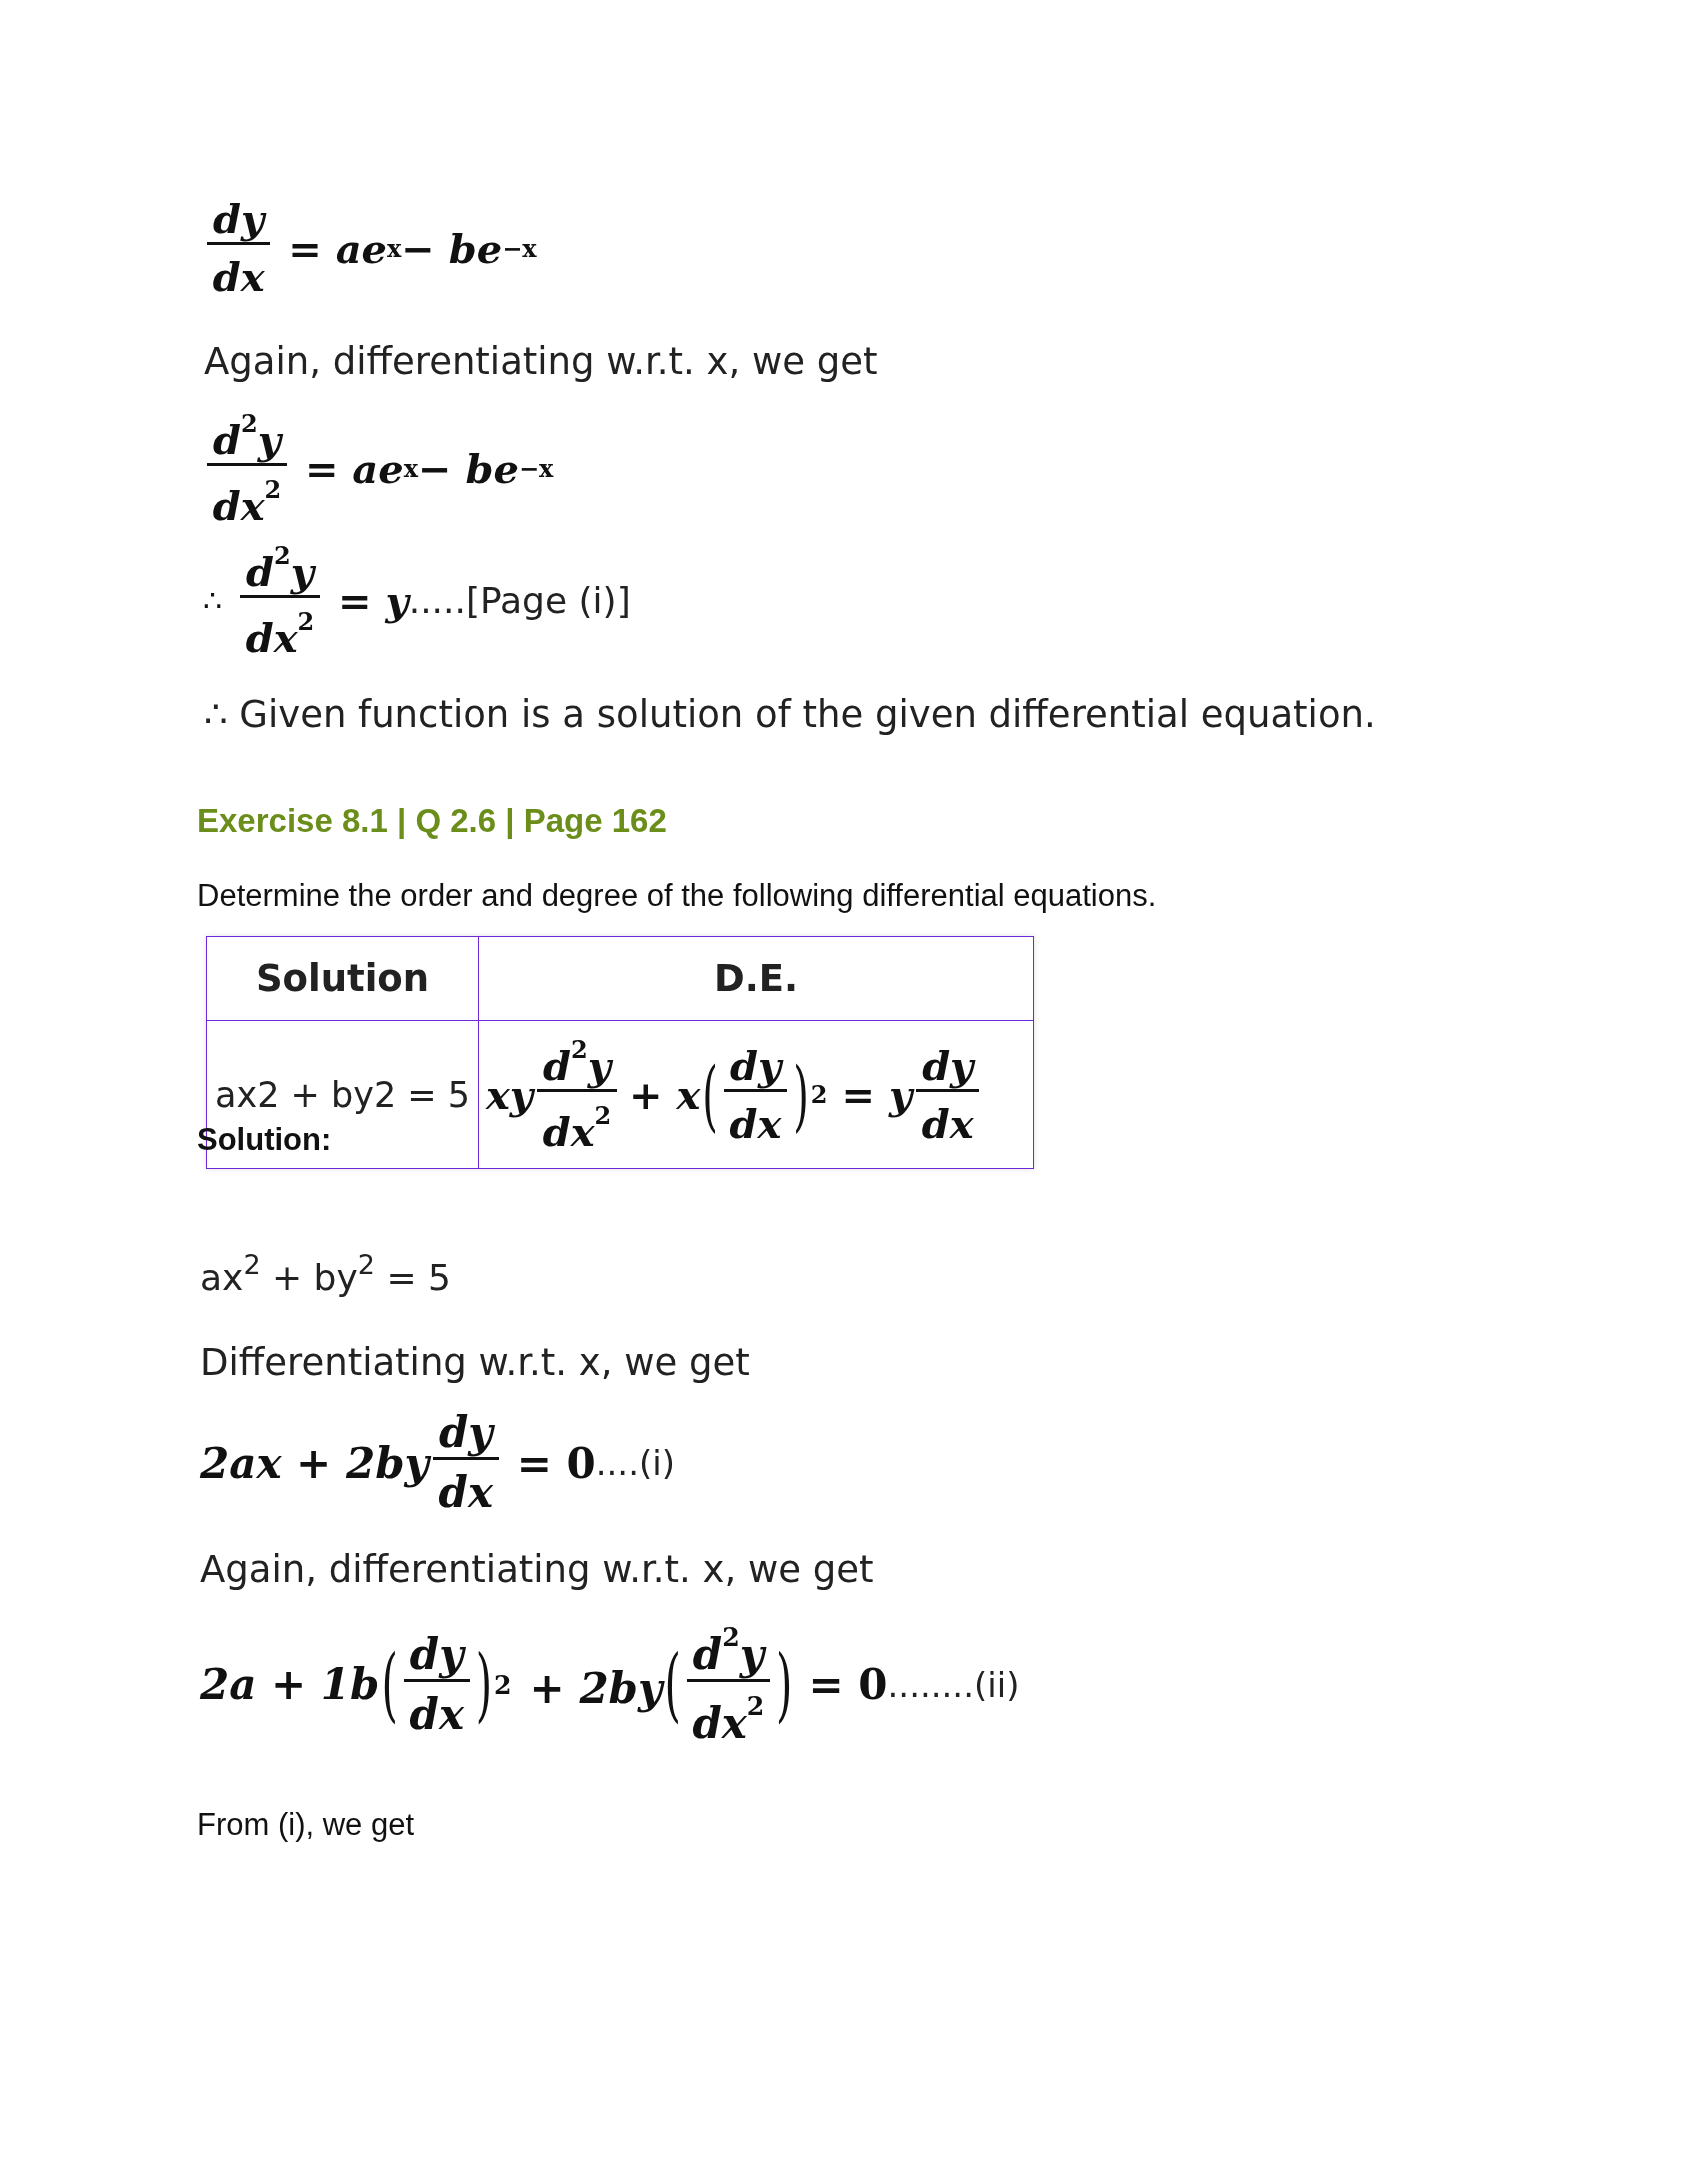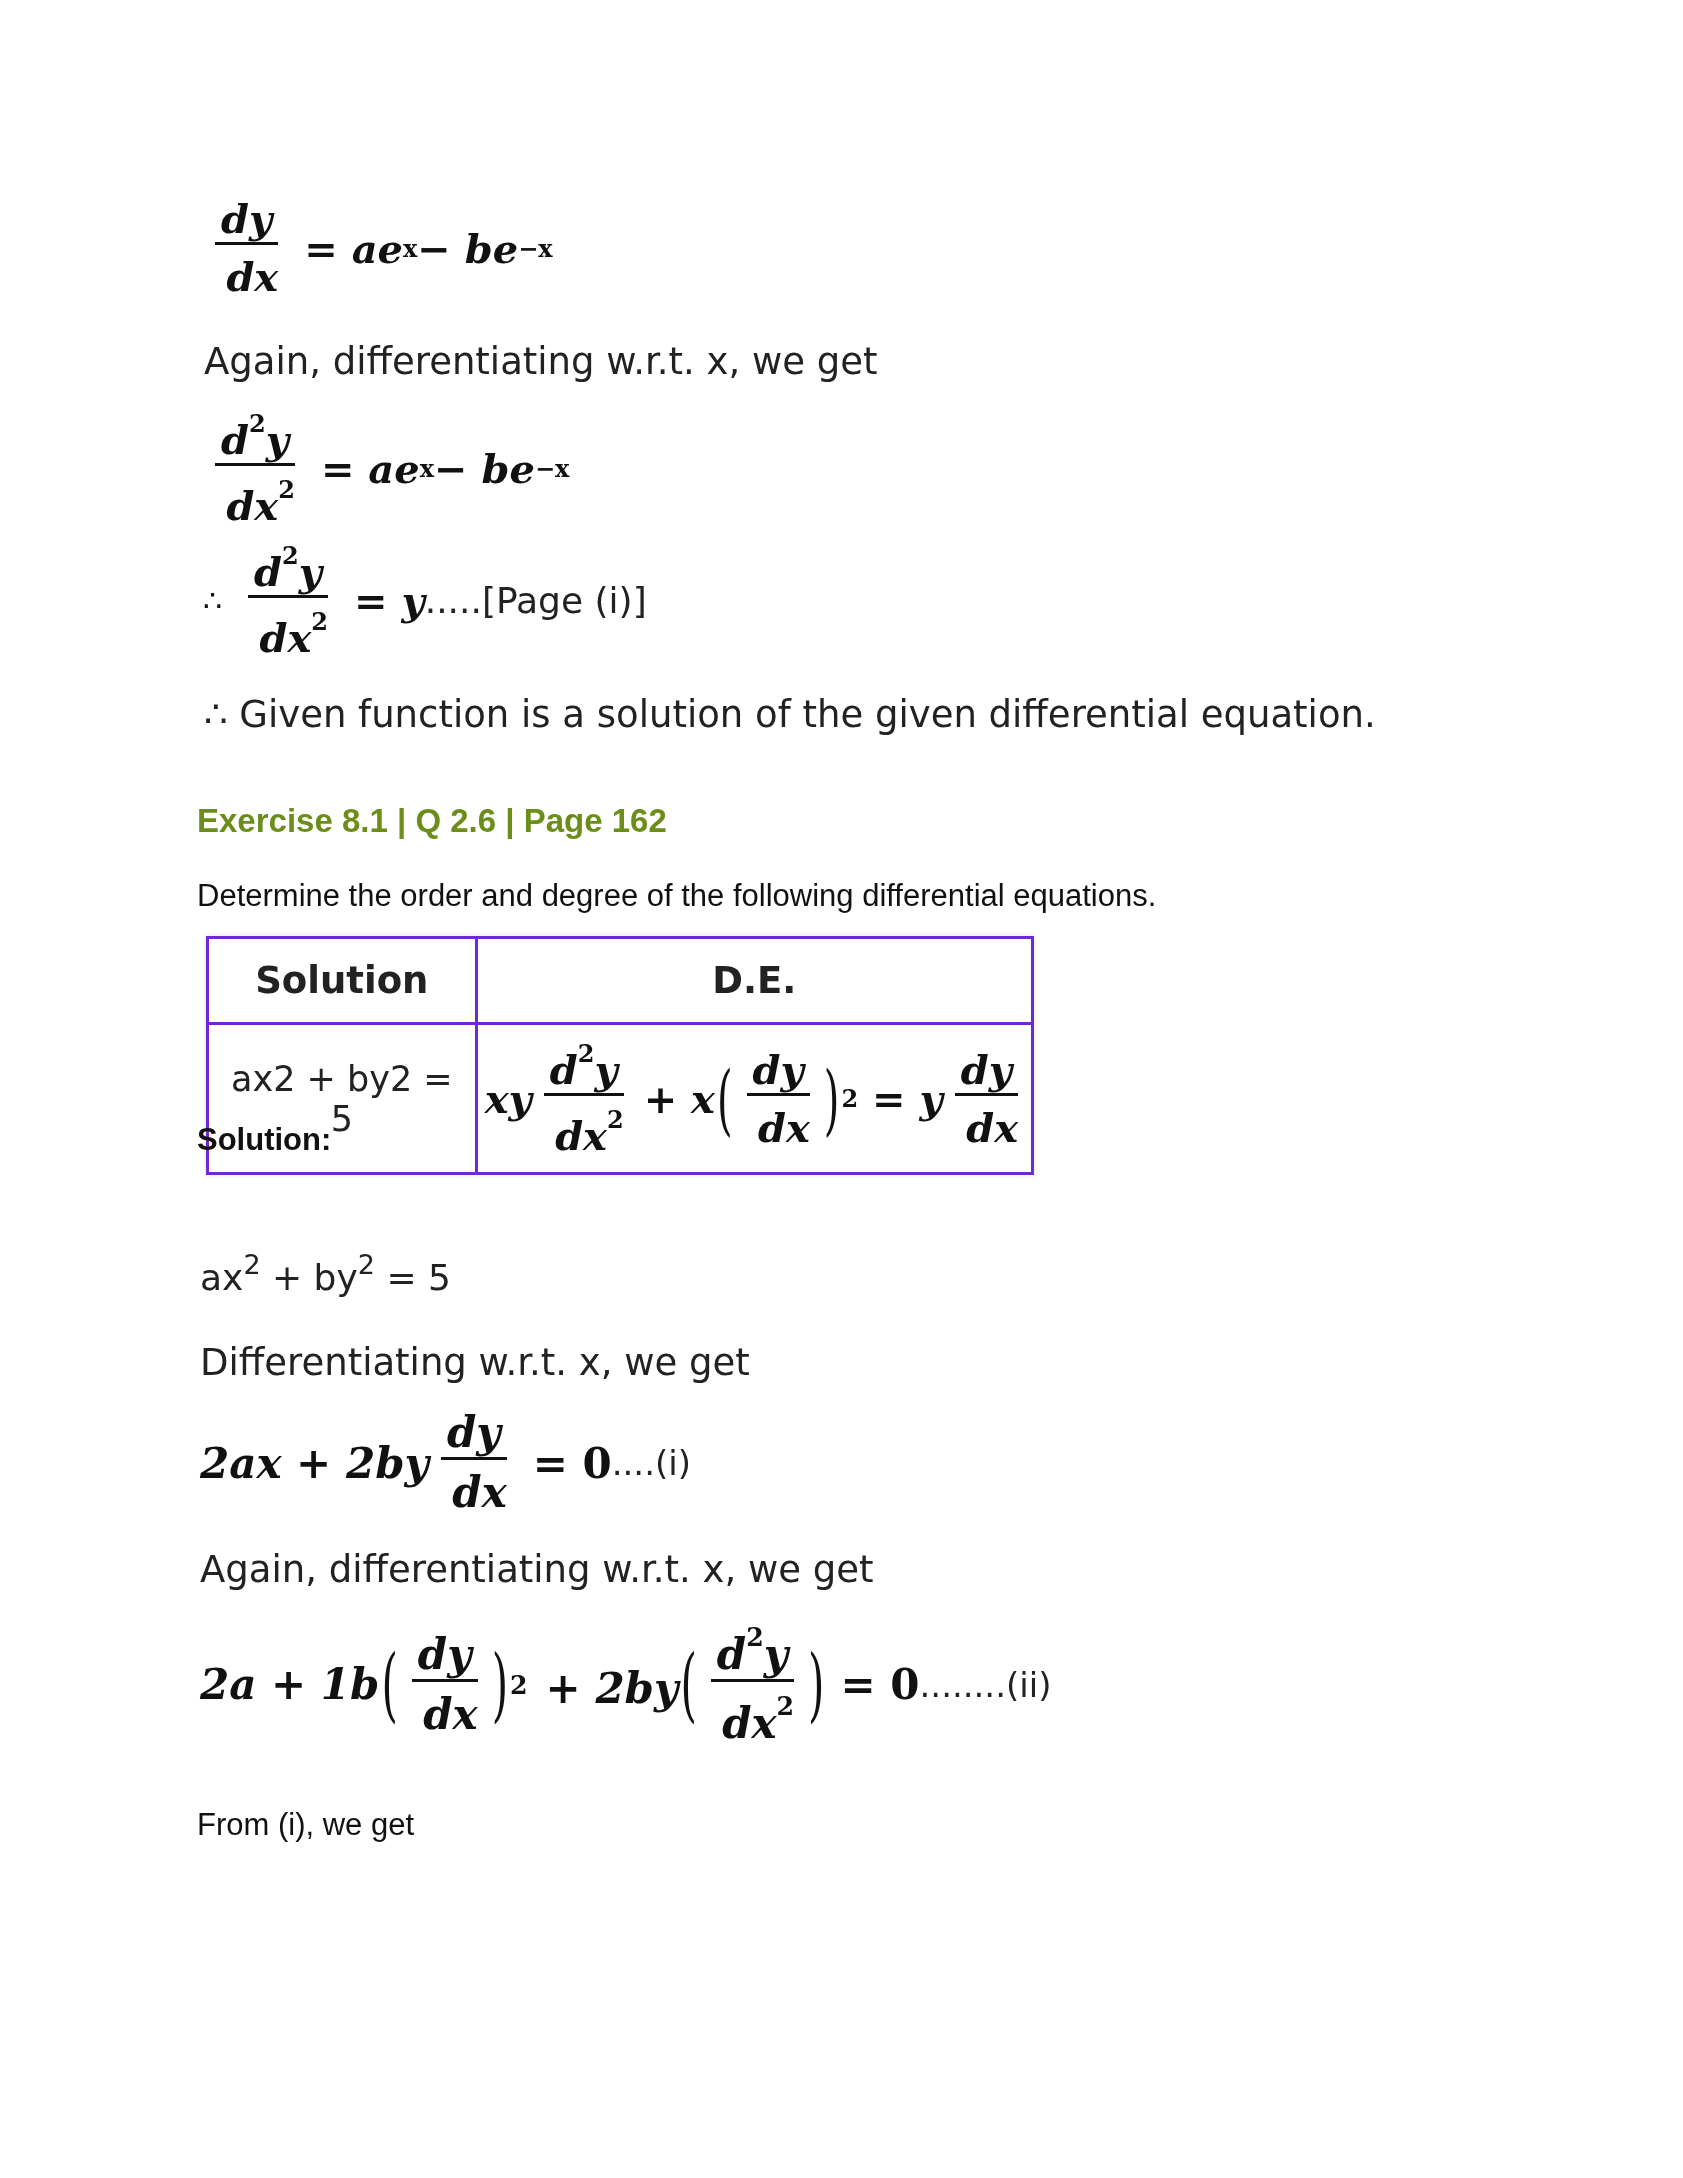--- a/index.html
+++ b/index.html
@@ -2,29 +2,29 @@
 <html><head>
 <meta charset="utf-8">
 <style>
   html, body { margin: 0; padding: 0; background: #ffffff; }
   body { width: 1683px; height: 2178px; position: relative; overflow: hidden; color: #111; }
   .abs { position: absolute; }
   .math { font-family: "DejaVu Serif", "Liberation Serif", serif; font-style: italic; color: #111; }
   .up { font-style: normal; }
   .sans { font-family: "DejaVu Sans", "Liberation Sans", sans-serif; color: #222; }
   .arial { font-family: "Liberation Sans", sans-serif; color: #111; }
-  .frac { display: inline-flex; flex-direction: column; align-items: flex-end; vertical-align: middle; margin: 0 12px; }
+  .frac { display: inline-flex; flex-direction: column; align-items: center; vertical-align: middle; margin: 0 4px; }
   .frac .num { border-bottom: 3px solid #111; padding: 0 6px 2px 6px; line-height: 1.05; }
   .frac .den { padding-top: 11px; line-height: 1.05; }
   .row { display: flex; align-items: center; white-space: nowrap; }
   sup { font-size: 0.6em; vertical-align: 0.9em; font-style: normal; }
   .paren { font-style: normal; font-weight: 200; line-height: 1; transform: scaleY(1.9); display: inline-block; margin: 0 2px; }
   .heading { color: #6b8e1a; font-weight: bold; font-family: "Liberation Sans", sans-serif; font-size: 33px; }
   table.de { border-collapse: collapse; box-shadow: 0 0 6px rgba(0,0,0,0.12); }
-  table.de td, table.de th { border: 3px solid #6d28d9; }
+  table.de td, table.de th { border: 1px solid #6d28d9; }
   table.de th { font-family: "DejaVu Sans", sans-serif; font-weight: bold; font-size: 37px; color: #222; height: 81px; }
   table.de td { height: 145px; }
 </style>
 </head>
 <body>
 
 <div class="abs row math" style="left:203px; top:198px; font-size:40px; font-weight:bold;">
   <span class="frac">
     <span class="num">dy</span>
     <span class="den">dx</span>

